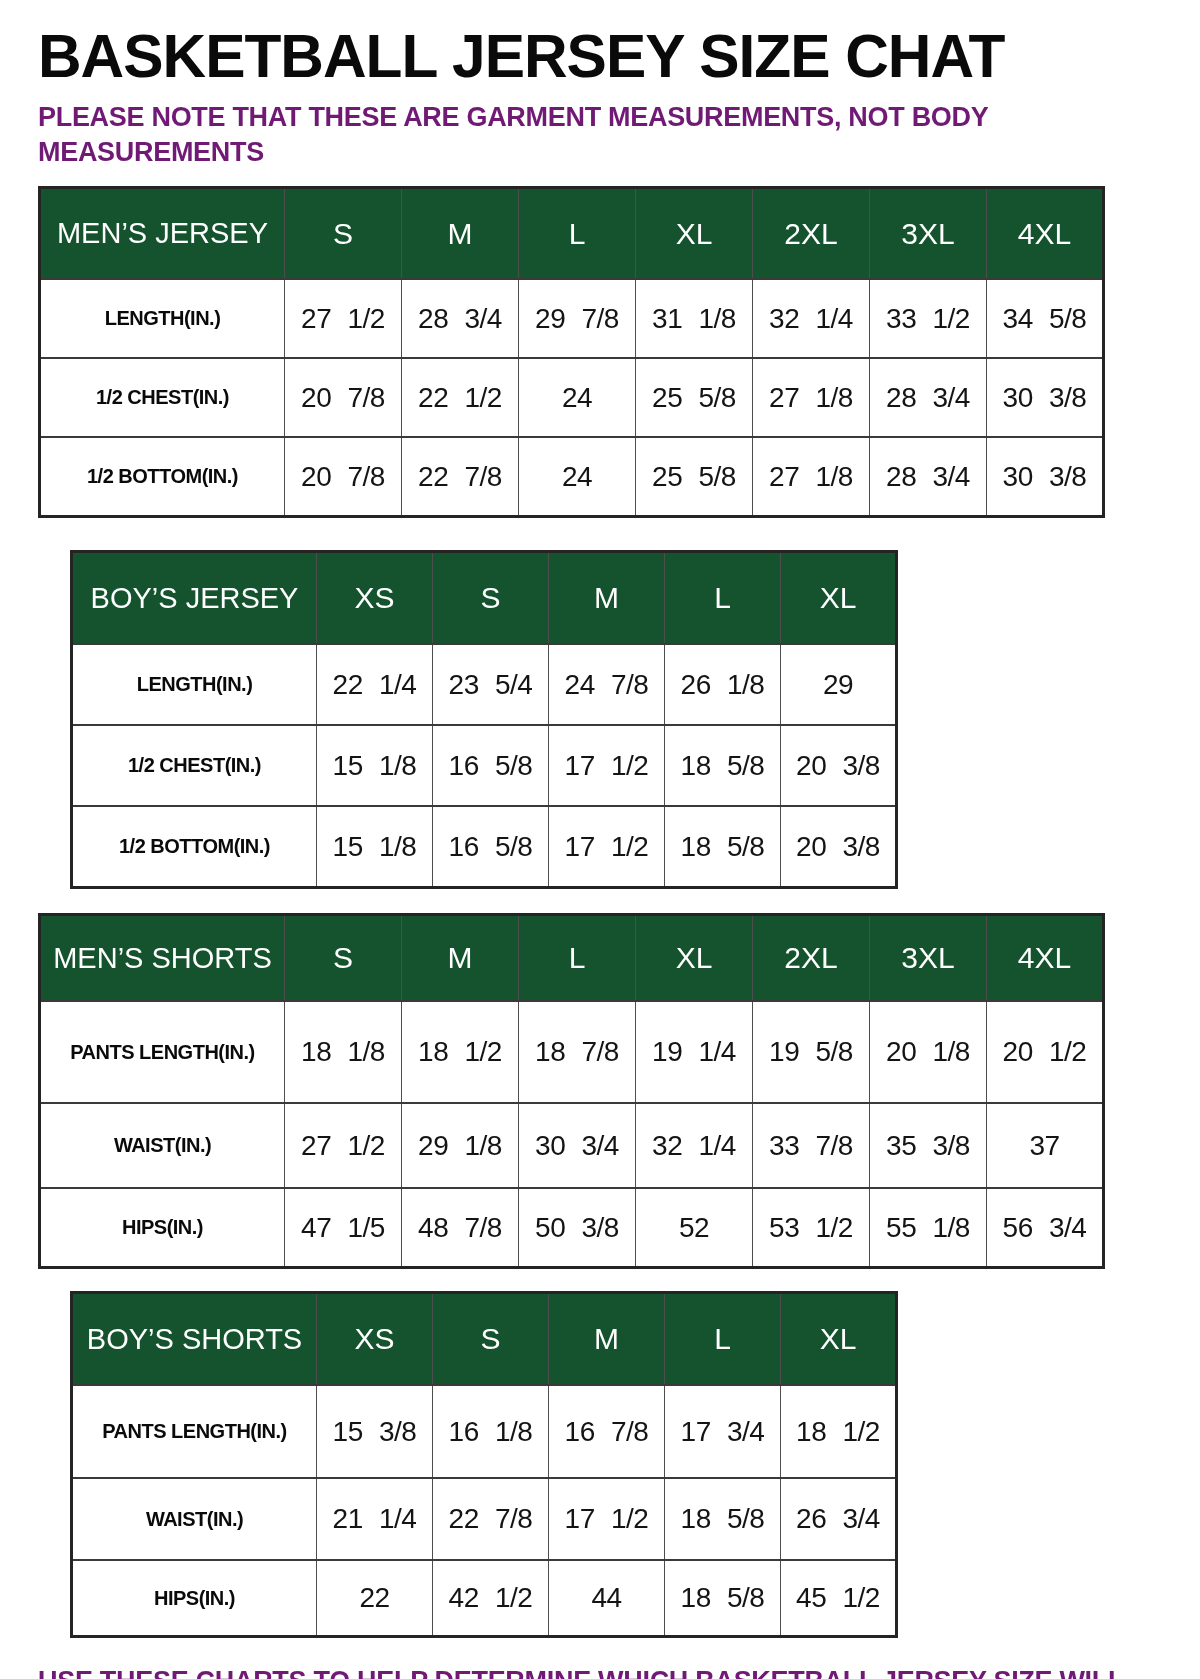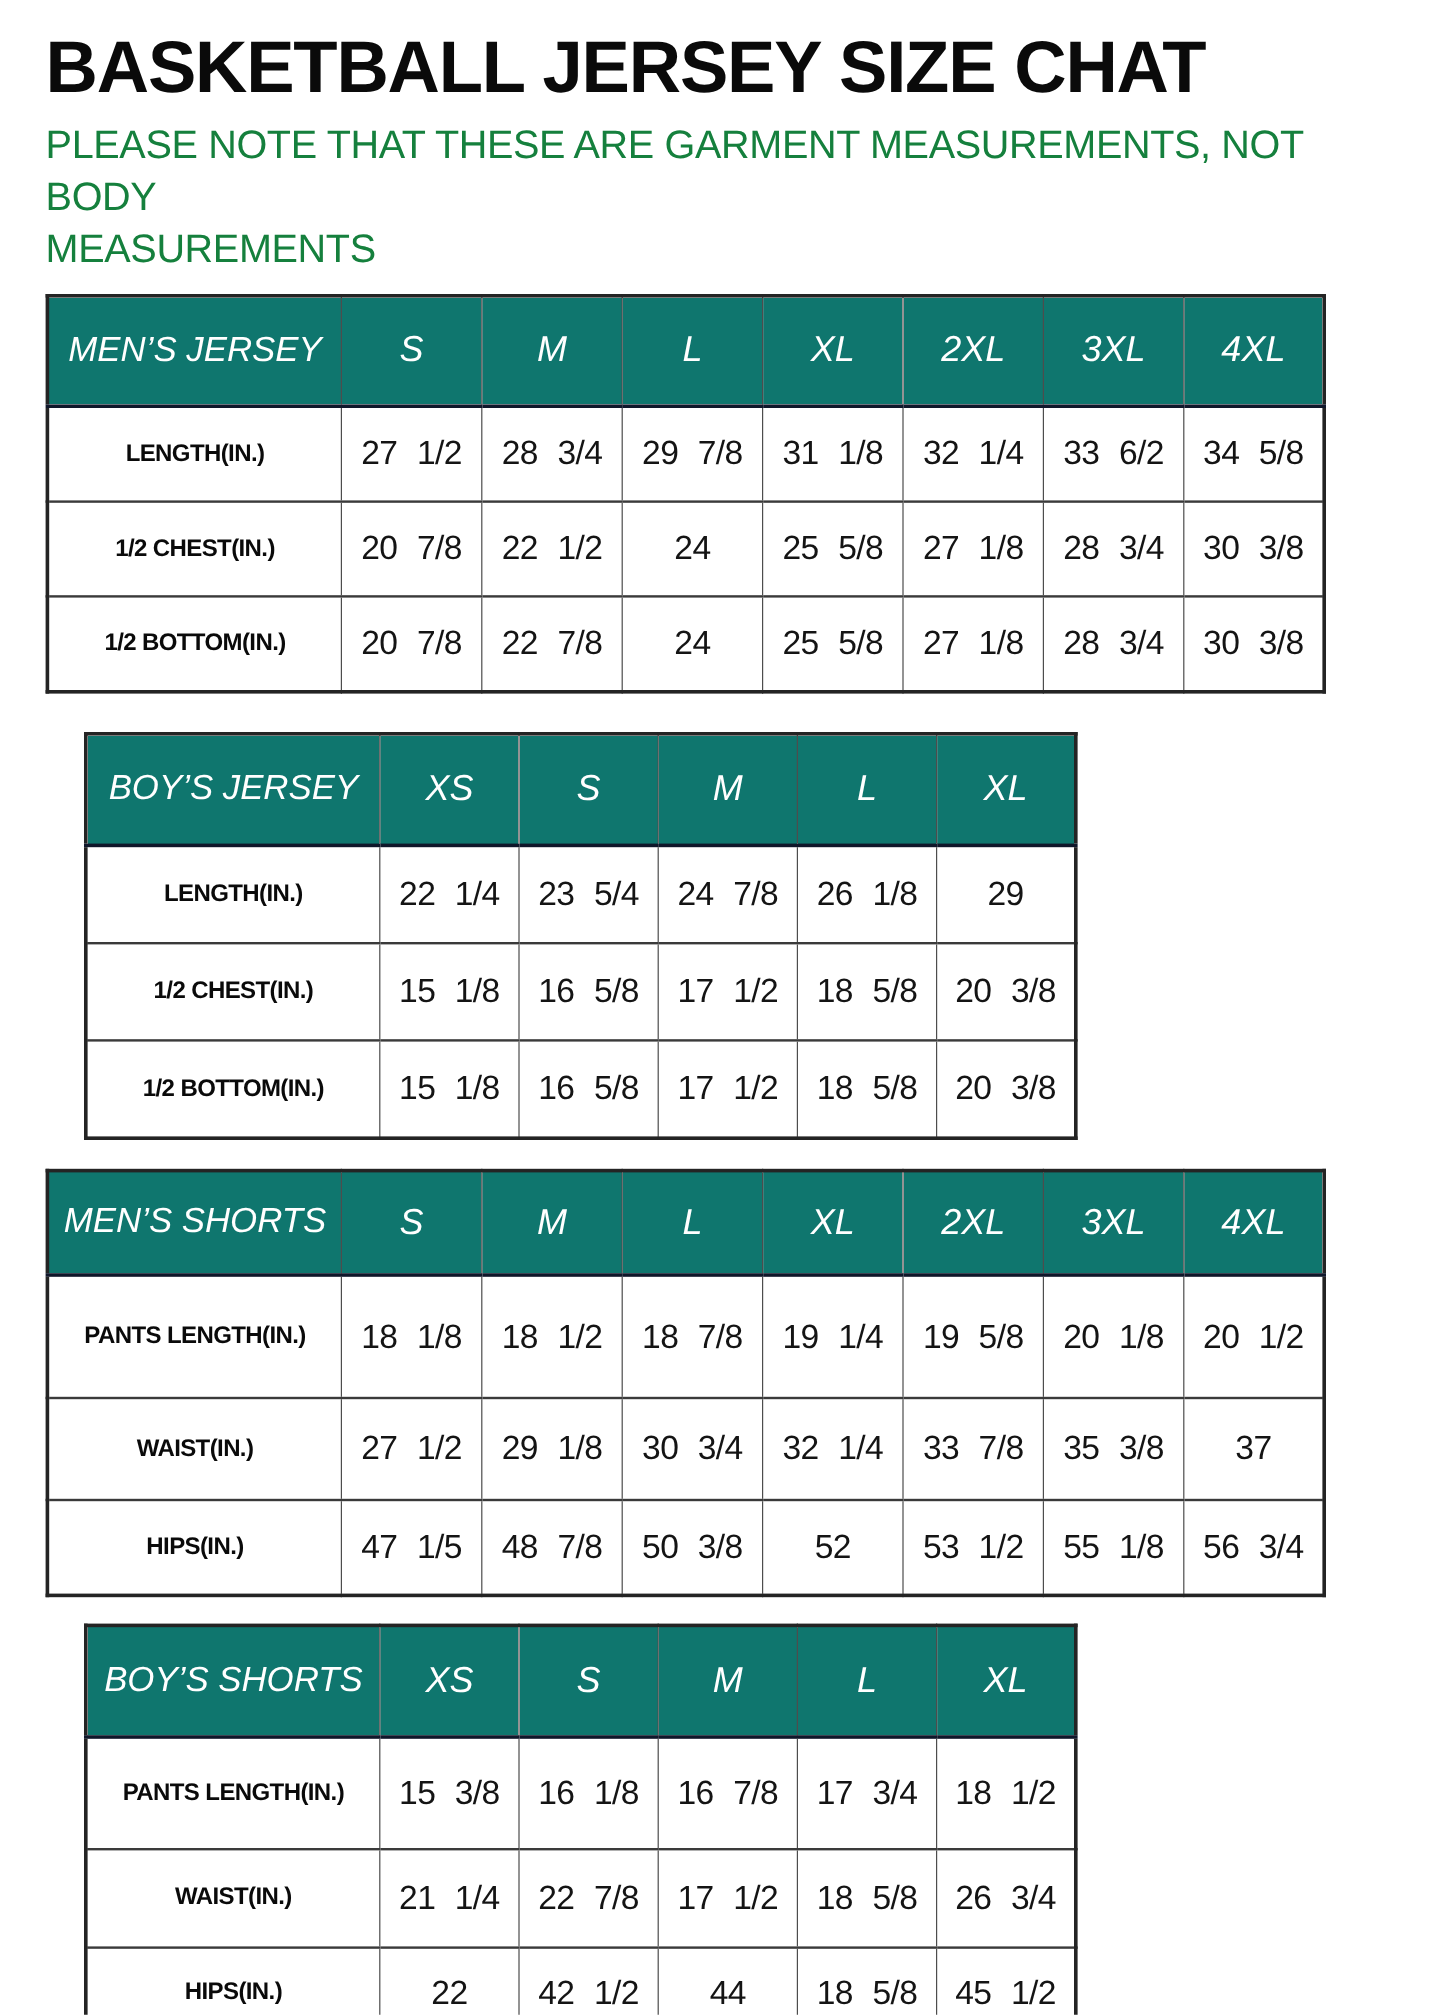--- a/index.html
+++ b/index.html
@@ -15,23 +15,23 @@
     font-size:61px;
     font-weight:bold;
     letter-spacing:-1px;
     line-height:1.05;
     margin:8px 0 12px 0;
     white-space:nowrap;
     transform:scaleX(0.99);
     transform-origin:left center;
   }
   .note {
-    color:#15803d;
-    font-size:33px;
-    font-weight:normal;
+    color:#701a75;
+    font-size:27px;
+    font-weight:bold;
     letter-spacing:-0.3px;
     line-height:1.3;
     white-space:pre-line;
   }
   .note.top { margin:0 0 16px 0; }
   .note.bottom { margin:10px 0 0 0; }
 
   table.size-table {
     border-collapse:collapse;
     table-layout:fixed;
@@ -41,26 +41,25 @@
   table.size-table.narrow { width:826px;margin-left:32px;  }
 
   .size-table th, .size-table td {
     border:1px solid #4d4d4d;
     text-align:center;
     vertical-align:middle;
     padding:0 2px;
     overflow:hidden;
   }
   .size-table th {
-    background:#0f766e;
+    background:#14532d;
     color:#ffffff;
     font-weight:normal;
     font-size:30px;
-    border-bottom:3px solid #0f172a;
-    font-style:italic;
+    border-bottom:1px solid #0f172a;
   }
   .size-table th.corner { font-size:29px; }
   .size-table td { border-top:2px solid #3a3a3a; }
   td.label {
     font-weight:bold;
     font-size:20px;
     letter-spacing:-0.5px;
     line-height:1.15;
   }
   td.val {
@@ -120,21 +119,21 @@
           </tr>
         </thead>
         <tbody>
           <tr>
             <td class="label">LENGTH(IN.)</td>
             <td class="val">27 1/2</td>
             <td class="val">28 3/4</td>
             <td class="val">29 7/8</td>
             <td class="val">31 1/8</td>
             <td class="val">32 1/4</td>
-            <td class="val">33 6/2</td>
+            <td class="val">33 1/2</td>
             <td class="val">34 5/8</td>
           </tr>
           <tr>
             <td class="label">1/2 CHEST(IN.)</td>
             <td class="val">20 7/8</td>
             <td class="val">22 1/2</td>
             <td class="val">24</td>
             <td class="val">25 5/8</td>
             <td class="val">27 1/8</td>
             <td class="val">28 3/4</td>

